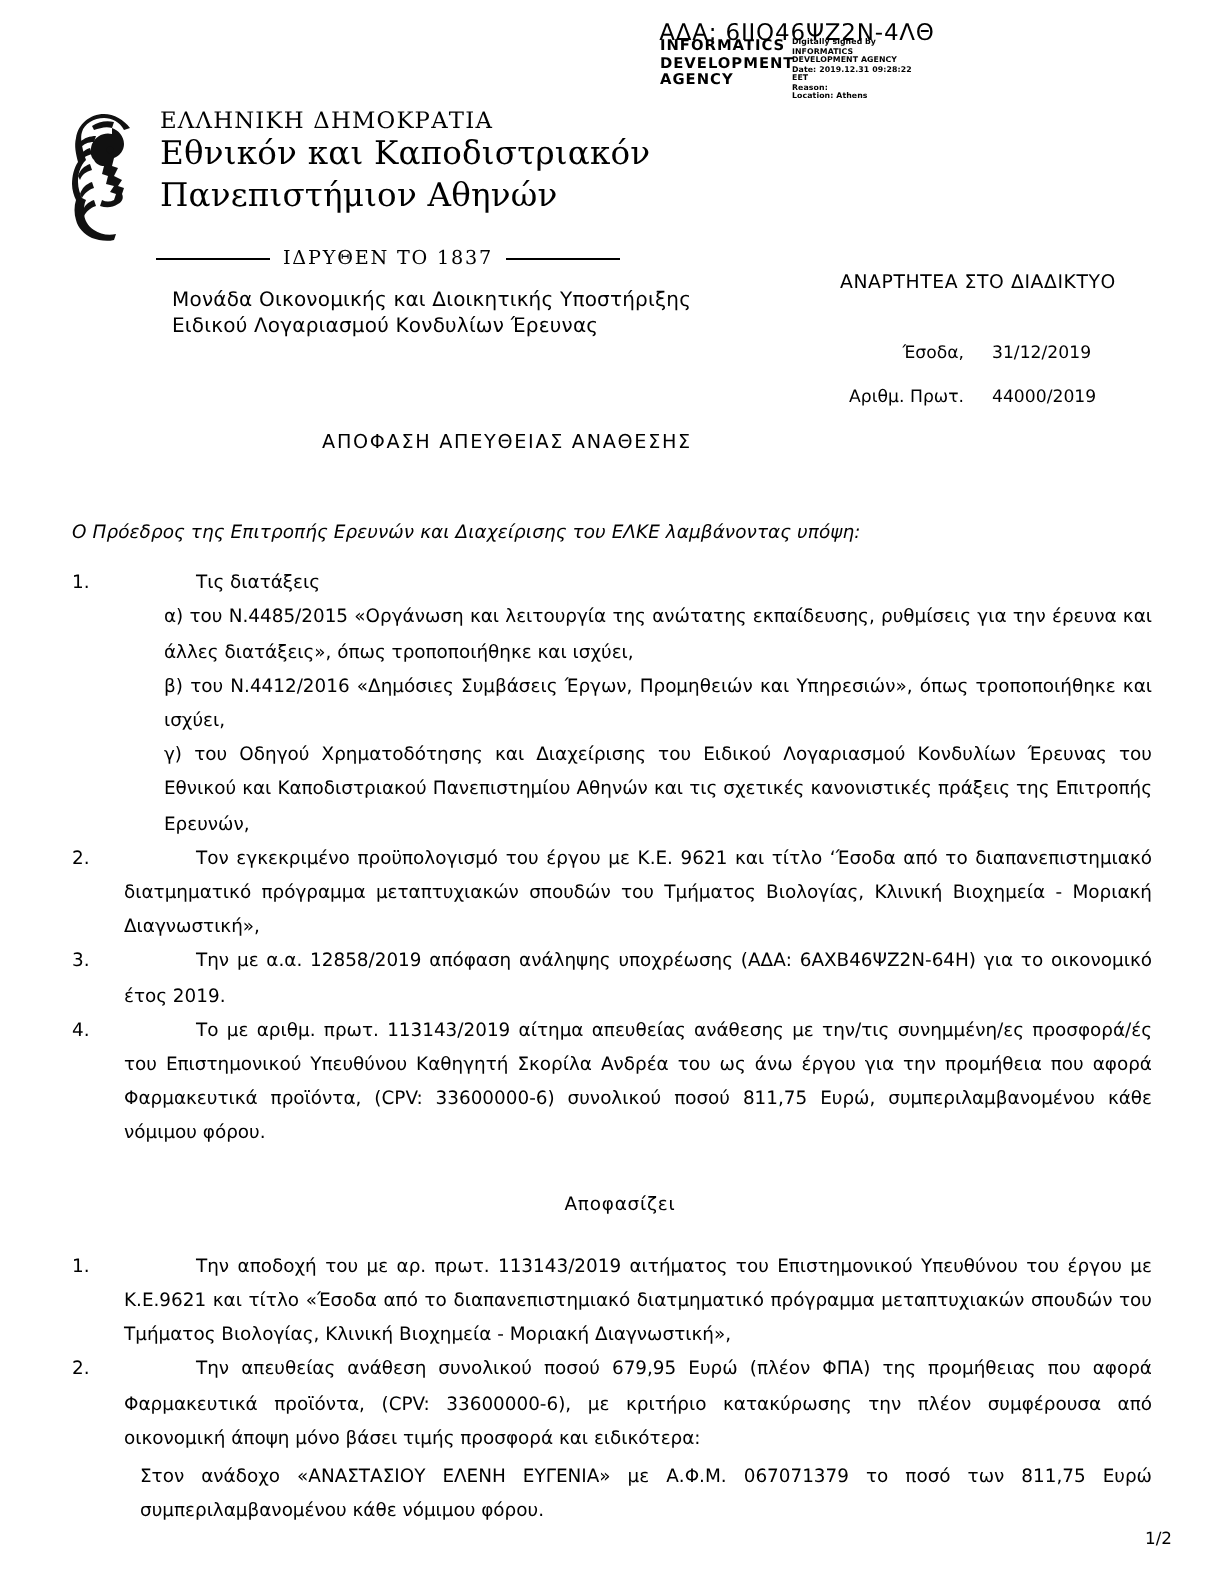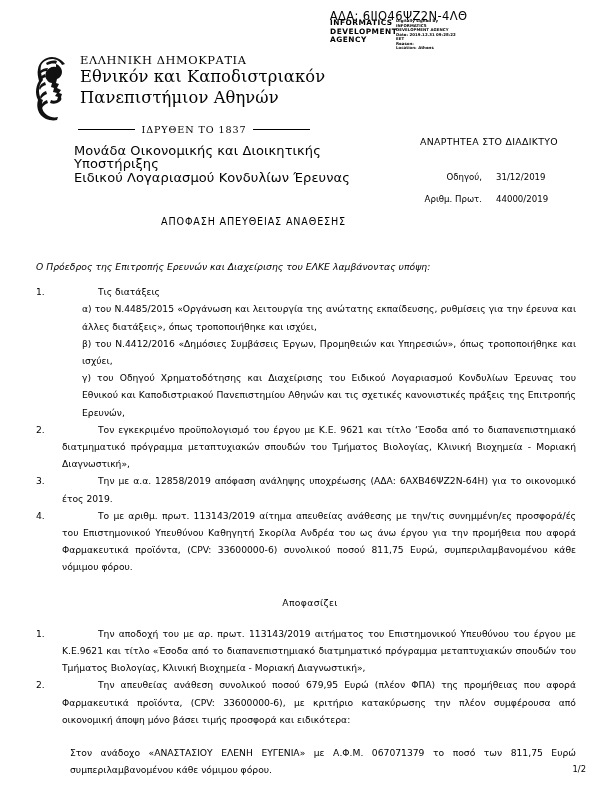--- a/index.html
+++ b/index.html
@@ -114,22 +114,22 @@
   }
   .founded::before,
   .founded::after {
     content: "";
     flex: 1 1 auto;
     height: 1px;
     background: #000;
   }
   .unit {
     margin-top: 9px;
-    margin-left: 42px;
-    font-size: 13px;
+    margin-left: 54px;
+    font-size: 10px;
     line-height: 13.4px;
     letter-spacing: 0.1px;
   }
 
   
   .pub-note {
     position: absolute;
     top: 136px;
     left: 420px;
     font-size: 9.4px;
@@ -199,21 +199,21 @@
 
   .decide-title {
     text-align: center;
     margin: 18px 0 14px 0;
     padding-left: 8px;
     letter-spacing: 0.4px;
   }
   .indent-para {
     padding-left: 34px;
     text-align: justify;
-    margin-top: 16px;
+    margin-top: 2px;
   }
 
   
   .footer {
     position: absolute;
     bottom: 18px;
     right: 26px;
     font-size: 8.4px;
   }
 </style>
@@ -257,21 +257,21 @@
     <div class="founded">ΙΔΡΥΘΕΝ ΤΟ 1837</div>
     <div class="unit">
       <div>Μονάδα Οικονομικής και Διοικητικής Υποστήριξης</div>
       <div>Ειδικού Λογαριασμού Κονδυλίων Έρευνας</div>
     </div>
   </div>
 
   <div class="pub-note">ΑΝΑΡΤΗΤΕΑ ΣΤΟ ΔΙΑΔΙΚΤΥΟ</div>
   <div class="meta">
     <div class="meta-row">
-      <span class="meta-label">Οδηγού,</span>
+      <span class="meta-label">Έσοδα,</span>
       <span class="meta-value">31/12/2019</span>
     </div>
     <div class="meta-row">
       <span class="meta-label">Αριθμ. Πρωτ.</span>
       <span class="meta-value">44000/2019</span>
     </div>
   </div>
 
   <div class="doc-title">ΑΠΟΦΑΣΗ ΑΠΕΥΘΕΙΑΣ ΑΝΑΘΕΣΗΣ</div>
 

